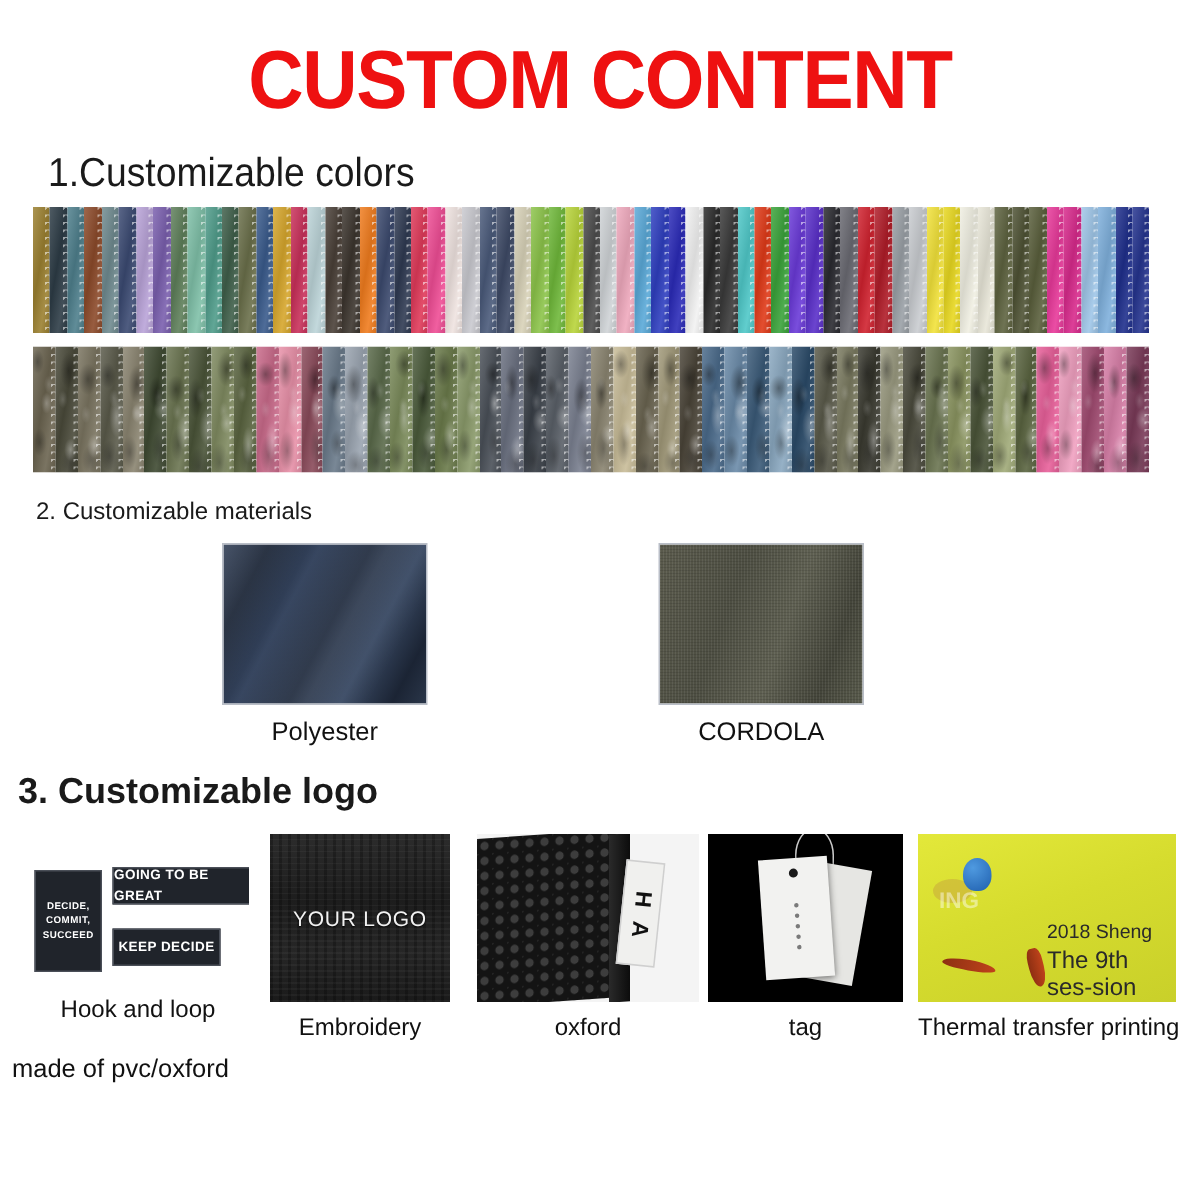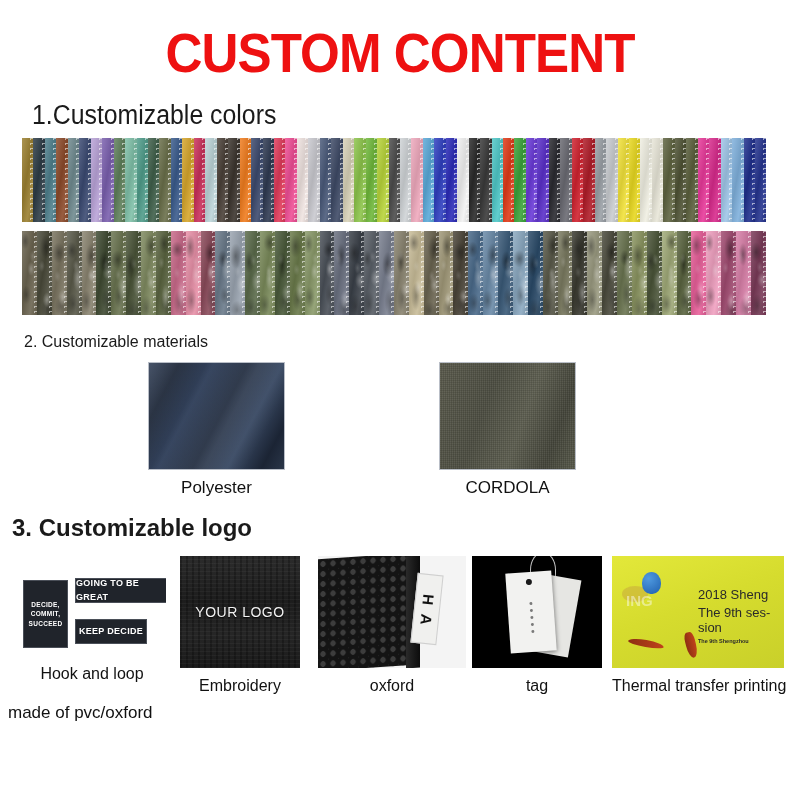--- a/index.html
+++ b/index.html
@@ -378,22 +378,22 @@
     border-radius: 50%;
     background: rgba(200,170,60,0.55);
   }
   .thermal-text {
     position: absolute;
     left: 86px; top: 32px;
     width: 84px;
     color: #2a2a2a;
     line-height: 1.15;
   }
-  .thermal-line1 { font-size: 13px; white-space: nowrap; }
-  .thermal-line2 { font-size: 13px; margin-top: 3px; }
+  .thermal-line1 { font-size: 13px; white-space: nowrap; margin-top: 26px; }
+  .thermal-line2 { font-size: 16px; margin-top: 3px; }
   .thermal-line3 { font-size: 5.5px; font-weight: bold; margin-top: 2px; white-space: nowrap; }
 
   
   .sub-caption {
     position: absolute;
     top: 703px;
     left: 8px;
     font-size: 17px;
     color: #111111;
     white-space: nowrap;

